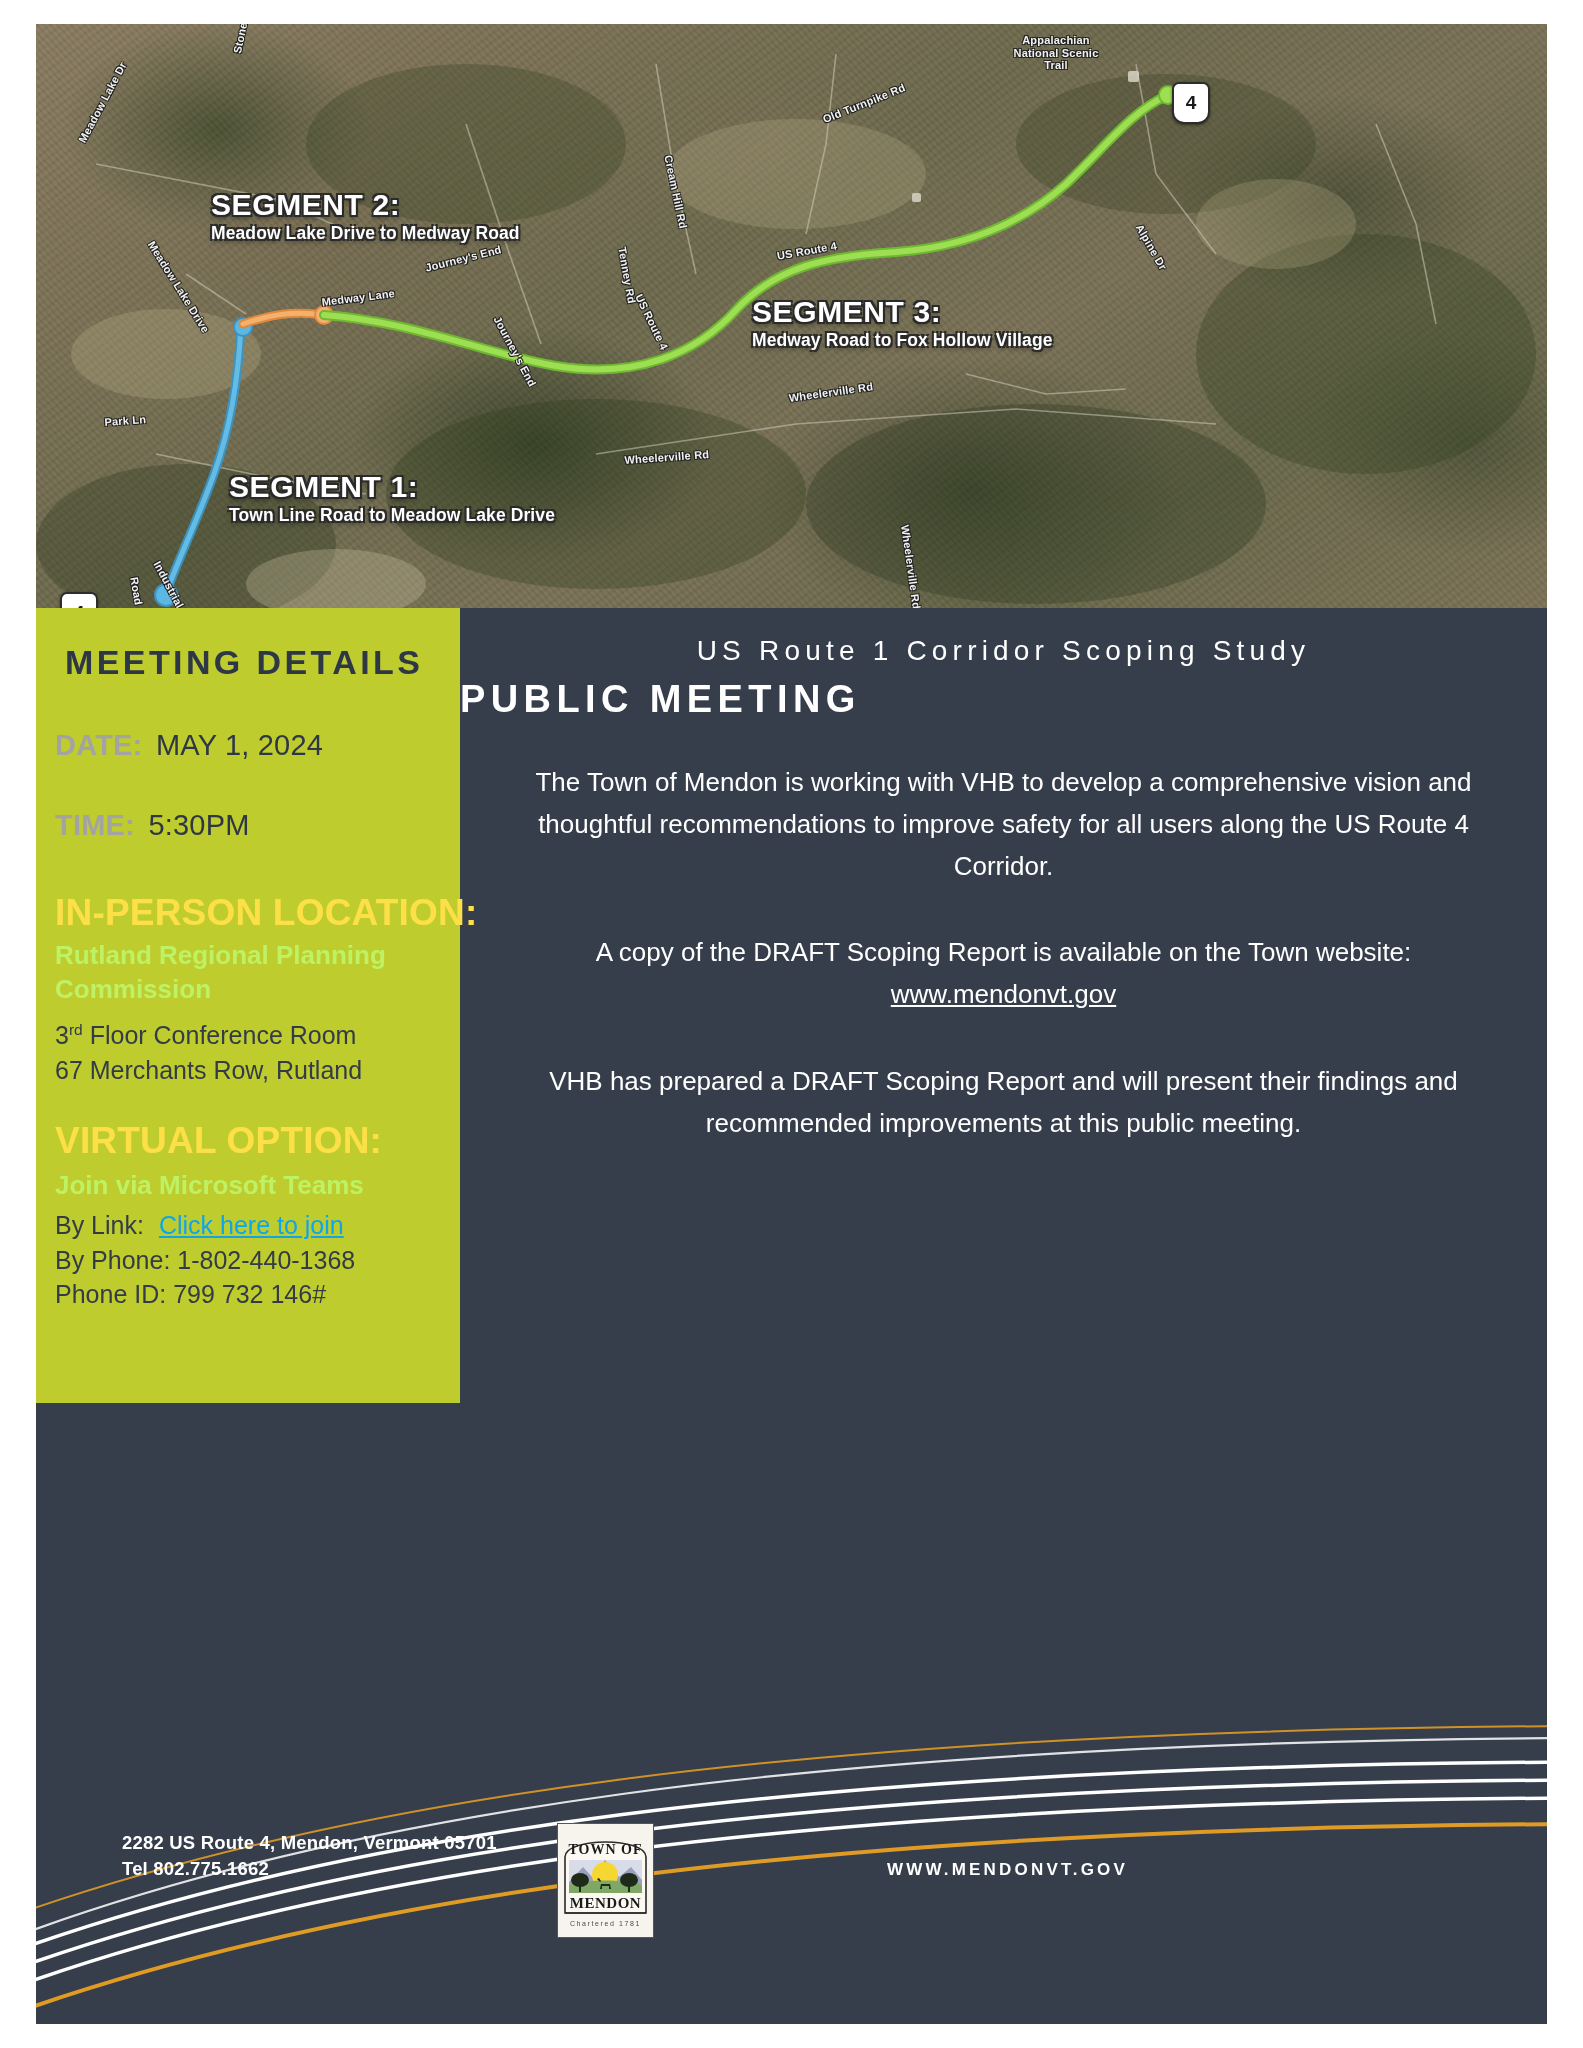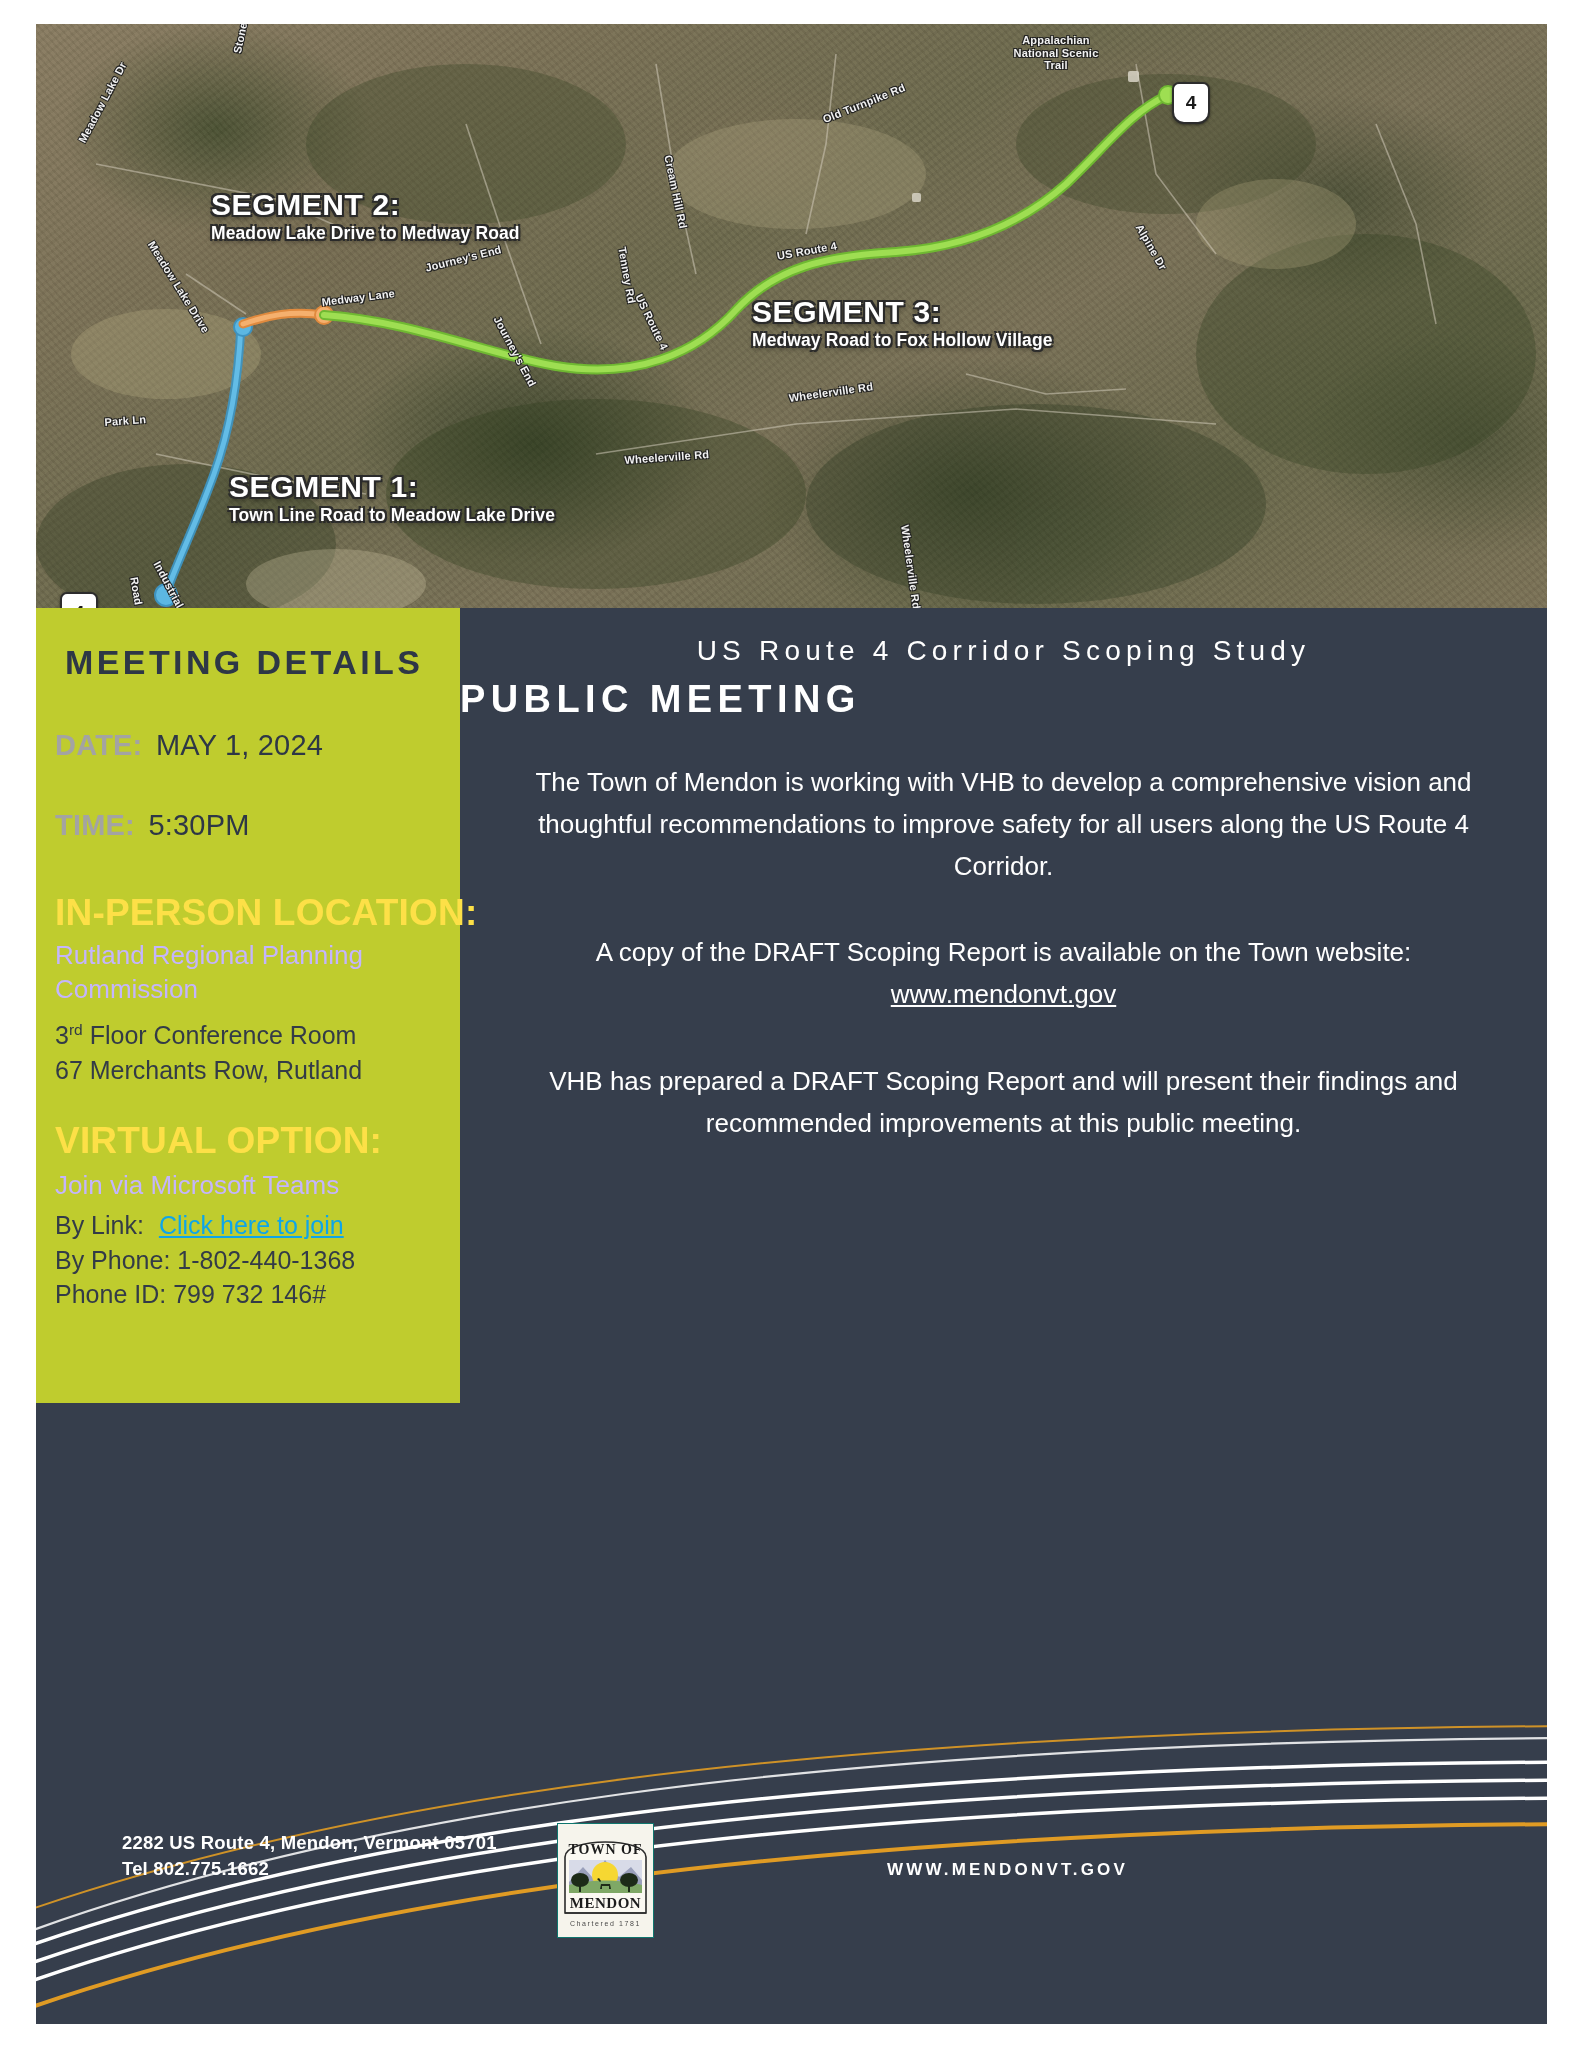--- a/index.html
+++ b/index.html
@@ -101,21 +101,21 @@
   .md-title{
     position:absolute;left:29px;top:35px;
     font-size:34px;font-weight:bold;letter-spacing:3.4px;
     color:#2e3746;
   }
   .md-block{position:absolute;left:19px;}
   .lbl-w{color:#a3a3a3;font-weight:bold;}
   .val-d{color:#2e3746;font-weight:normal;}
   .row-big{font-size:29px;line-height:1.0;letter-spacing:.2px;}
   .row-hd{font-size:37px;font-weight:bold;color:#fde047;letter-spacing:.2px;}
-  .row-bold-d{font-size:26px;font-weight:normal;color:#c4b5fd;line-height:1.32;}
+  .row-bold-d{font-size:26px;font-weight:bold;color:#bef264;line-height:1.32;}
   .row-reg-d{font-size:25px;font-weight:normal;color:#333b47;line-height:1.38;}
   .link-blue{color:#0ea5e9;text-decoration:underline;}
   sup{font-size:.62em;vertical-align:super;}
   
   .dk{position:absolute;left:424px;top:0;width:1087px;}
   .dk-kicker{
     text-align:center;color:#ffffff;
     font-size:28px;letter-spacing:5.2px;font-weight:normal;
     margin-top:27px;
   }
@@ -290,21 +290,21 @@
     <div class="md-block row-reg-d" style="top:600px;">
       <div>
         <span>By Link:</span>
         <a class="link-blue" href="#" style="margin-left:8px;">Click here to join</a>
       </div>
       <div>By Phone: 1-802-440-1368</div>
       <div>Phone ID: 799 732 146#</div>
     </div>
 
     <div class="dk">
-      <div class="dk-kicker">US Route 4 Corridor Scoping Study</div>
+      <div class="dk-kicker">US Route 1 Corridor Scoping Study</div>
       <div class="dk-title">PUBLIC MEETING</div>
       <div class="dk-para p1">The Town of Mendon is working with VHB to develop a comprehensive vision and thoughtful recommendations to improve safety for all users along the US Route 4 Corridor.</div>
       <div class="dk-para p3"><span>A copy of the DRAFT Scoping Report is available on the Town website: </span><a class="u-link" href="#" style="color:#fff;">www.mendonvt.gov</a></div>
       <div class="dk-para p2">VHB has prepared a DRAFT Scoping Report and will present their findings and recommended improvements at this public meeting.</div>
     </div>
 
     <svg class="swoosh" viewBox="0 0 1511 320" preserveAspectRatio="none">
       <path d="M-30 250 C300 130, 760 62, 1541 58" stroke="#ffffff" stroke-width="3.5" fill="none"></path>
       <path d="M-30 268 C300 148, 760 80, 1541 76" stroke="#ffffff" stroke-width="3.5" fill="none"></path>
       <path d="M-30 286 C300 166, 760 98, 1541 94" stroke="#ffffff" stroke-width="3.5" fill="none"></path>

